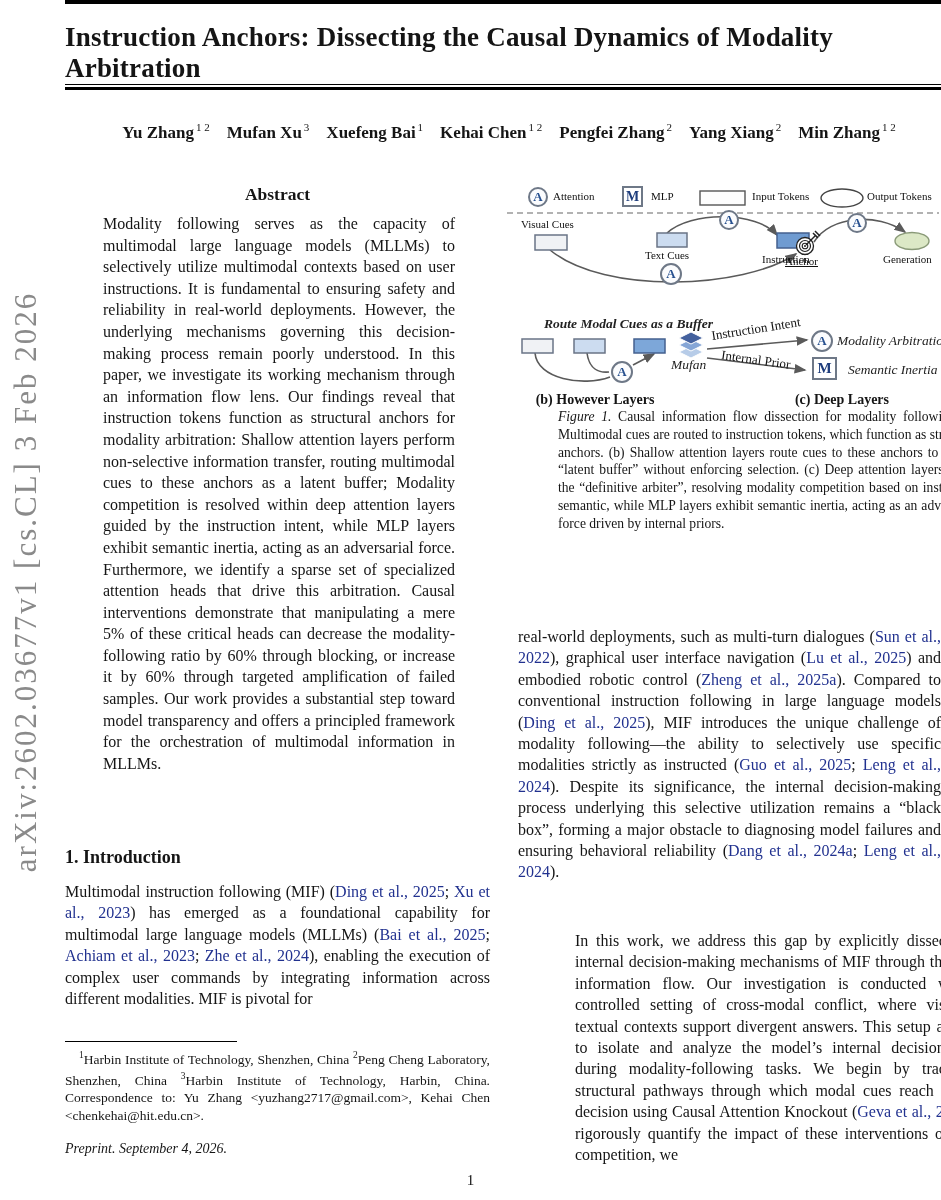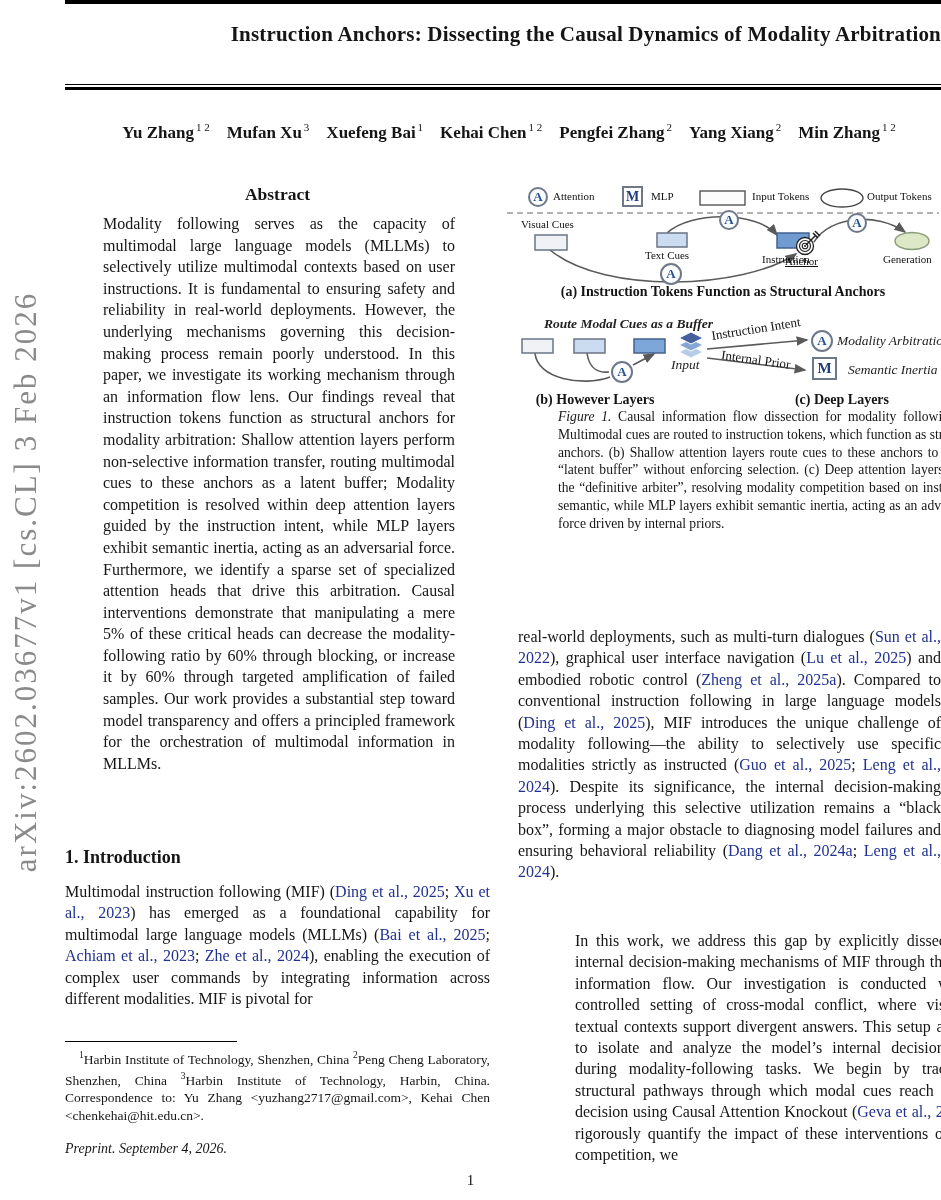--- a/index.html
+++ b/index.html
@@ -11,22 +11,22 @@
   
   .rule{position:absolute;background:#000;}
   
   #watermark{
     position:absolute;left:-332px;top:562px;width:720px;height:40px;
     transform:rotate(-90deg);text-align:center;
     font-size:31px;letter-spacing:2px;color:#8a8a8a;white-space:nowrap;
   }
   
   #title{
-    position:absolute;left:65px;top:22px;width:876px;text-align:right;
-    font-size:21px;font-weight:bold;letter-spacing:.2px;
+    position:absolute;left:65px;top:22px;width:876px;text-align:left;
+    font-size:27px;font-weight:bold;letter-spacing:.2px;
   }
   #authors{
     position:absolute;left:65px;top:121px;width:876px;text-align:center;
     font-size:17px;white-space:nowrap;
   }
   .seg-aname{font-weight:bold;margin-left:17px;}
   .seg-aname:first-child{margin-left:12px;}
   .seg-asup{vertical-align:super;font-size:11px;margin-left:2px;}
   
   .coltext{
@@ -158,27 +158,26 @@
   <div class="fig-lbl" style="left:362px;top:7px;">Output Tokens</div>
 
   <div class="fig-lbl" style="left:16px;top:35px;">Visual Cues</div>
   <div class="fig-lbl" style="left:140px;top:66px;">Text Cues</div>
   <div class="circA" style="left:214px;top:27px;width:20px;height:20px;">A</div>
   <div class="fig-lbl" style="left:257px;top:34px;margin-top:36px;">Instruction</div>
   <div class="fig-lbl" style="left:280px;top:72px;text-decoration:underline;">Anchor</div>
   <div class="circA" style="left:342px;top:30px;width:20px;height:20px;">A</div>
   <div class="fig-lbl" style="left:378px;top:70px;">Generation</div>
   <div class="circA" style="left:155px;top:80px;width:22px;height:22px;">A</div>
-  <div class="fig-cap" style="left:0;top:101px;width:436px;">(a) Instruction Tokens Function as Structural Anchors</div>
 
   <div class="fig-lbl-i" style="left:14px;top:133px;font-weight:600;margin-left:25px;">Route Modal Cues as a Buffer</div>
   <div class="circA" style="left:106px;top:178px;width:22px;height:22px;">A</div>
   <div class="fig-cap" style="left:10px;top:209px;width:160px;">(b) However Layers</div>
 
-  <div class="fig-lbl-i" style="left:166px;top:174px;">Input</div>
+  <div class="fig-lbl-i" style="left:166px;top:174px;">Mufan</div>
   <div class="fig-lbl rot-up" style="left:206px;top:138px;">Instruction Intent</div>
   <div class="fig-lbl rot-dn" style="left:216px;top:169px;">Internal Prior</div>
   <div class="circA" style="left:306px;top:147px;width:22px;height:22px;">A</div>
   <div class="fig-lbl-i" style="left:332px;top:150px;">Modality Arbitration</div>
   <div class="sqM" style="left:307px;top:174px;width:25px;height:23px;font-size:15px;">M</div>
   <div class="fig-lbl-i" style="left:343px;top:179px;">Semantic Inertia</div>
   <div class="fig-cap" style="left:262px;top:209px;width:150px;">(c) Deep Layers</div>
 </div>
 
 <div id="figure-caption" class="coltext"><span class="seg-i">Figure 1.</span><span class="seg-t">  Causal information flow dissection for modality following. (a) Multimodal cues are routed to instruction tokens, which function as structural anchors. (b) Shallow attention layers route cues to these anchors to form a “latent buffer” without enforcing selection. (c) Deep attention layers act as the “definitive arbiter”, resolving modality competition based on instruction semantic, while MLP layers exhibit semantic inertia, acting as an adversarial force driven by internal priors.</span></div>

